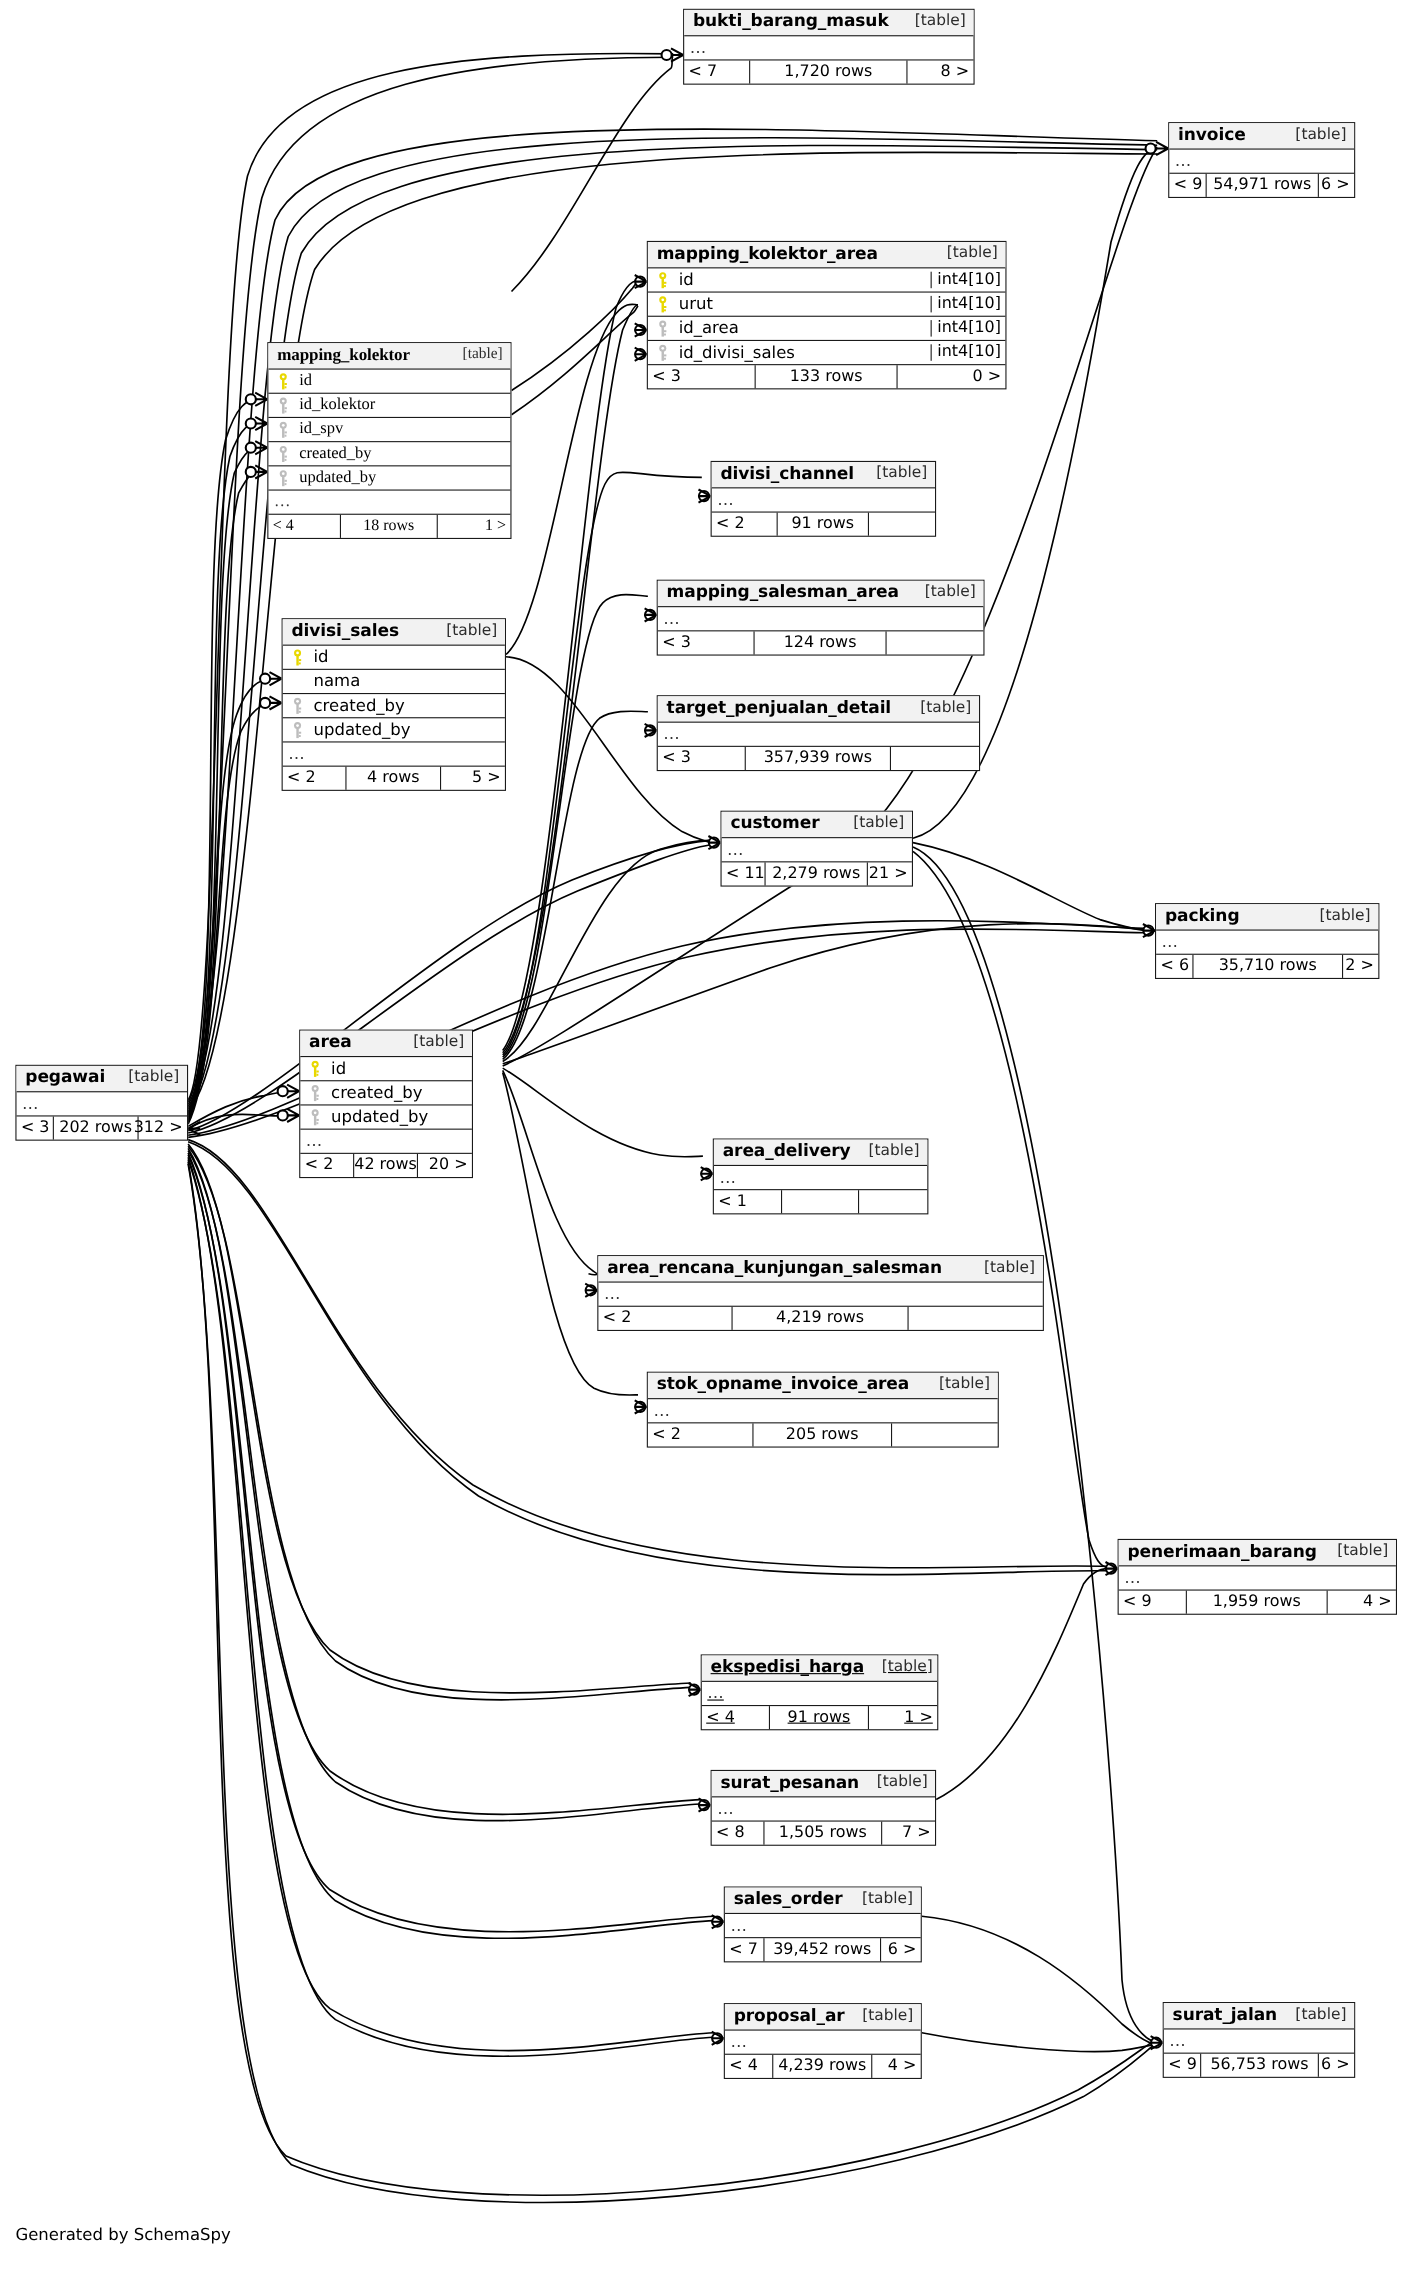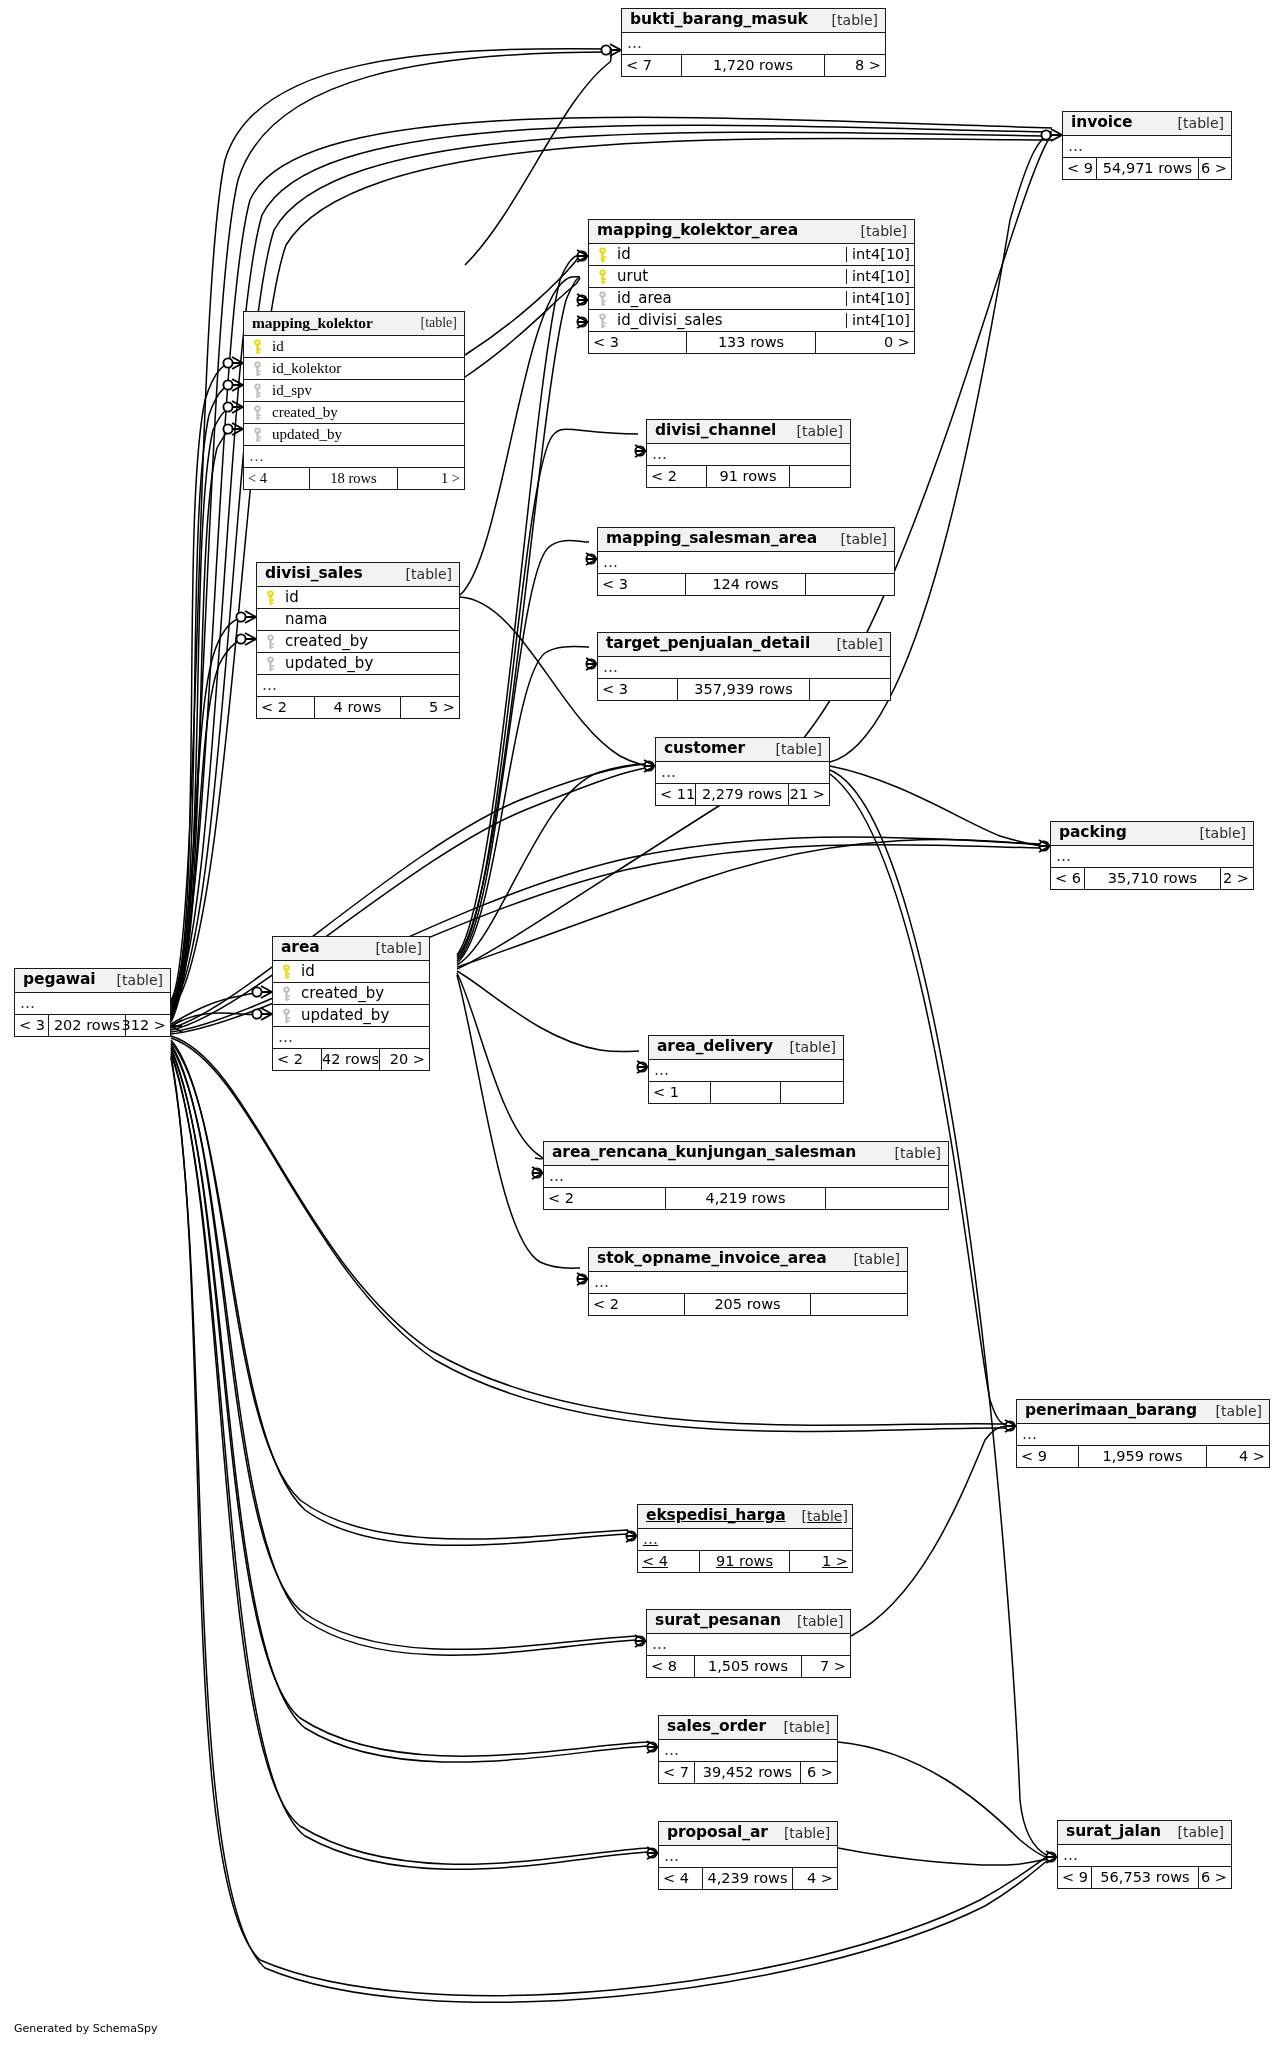--- a/index.html
+++ b/index.html
@@ -38,21 +38,20 @@
     box-sizing: border-box;
     border: 1.6px solid #1a1a1a;
     background: #ffffff;
     font-size: 15.5px;
     color: #000000;
     line-height: 1;
     z-index: 5;
   }
   .tbl-title {
     display: flex;
-    align-items: center;
     justify-content: space-between;
     background: #f2f2f2;
     border-bottom: 1.6px solid #1a1a1a;
     padding: 3px 7px 4px 8px;
     box-sizing: border-box;
     height: 24px;
   }
   .tbl-name {
     font-weight: bold;
     font-size: 15.5px;
@@ -144,21 +143,21 @@
     white-space: nowrap;
   }
 
   
   .key-ico { display: block; }
 
   .footer-credit {
     position: absolute;
     left: 14px;
     top: 2022px;
-    font-size: 11px;
+    font-size: 15px;
     color: #000;
     text-align: right;
   }
 </style>
 </head>
 <body>
 
 <div id="diagram">
 
   <svg id="edges" viewBox="0 0 1285 2064" xmlns="http://www.w3.org/2000/svg">

